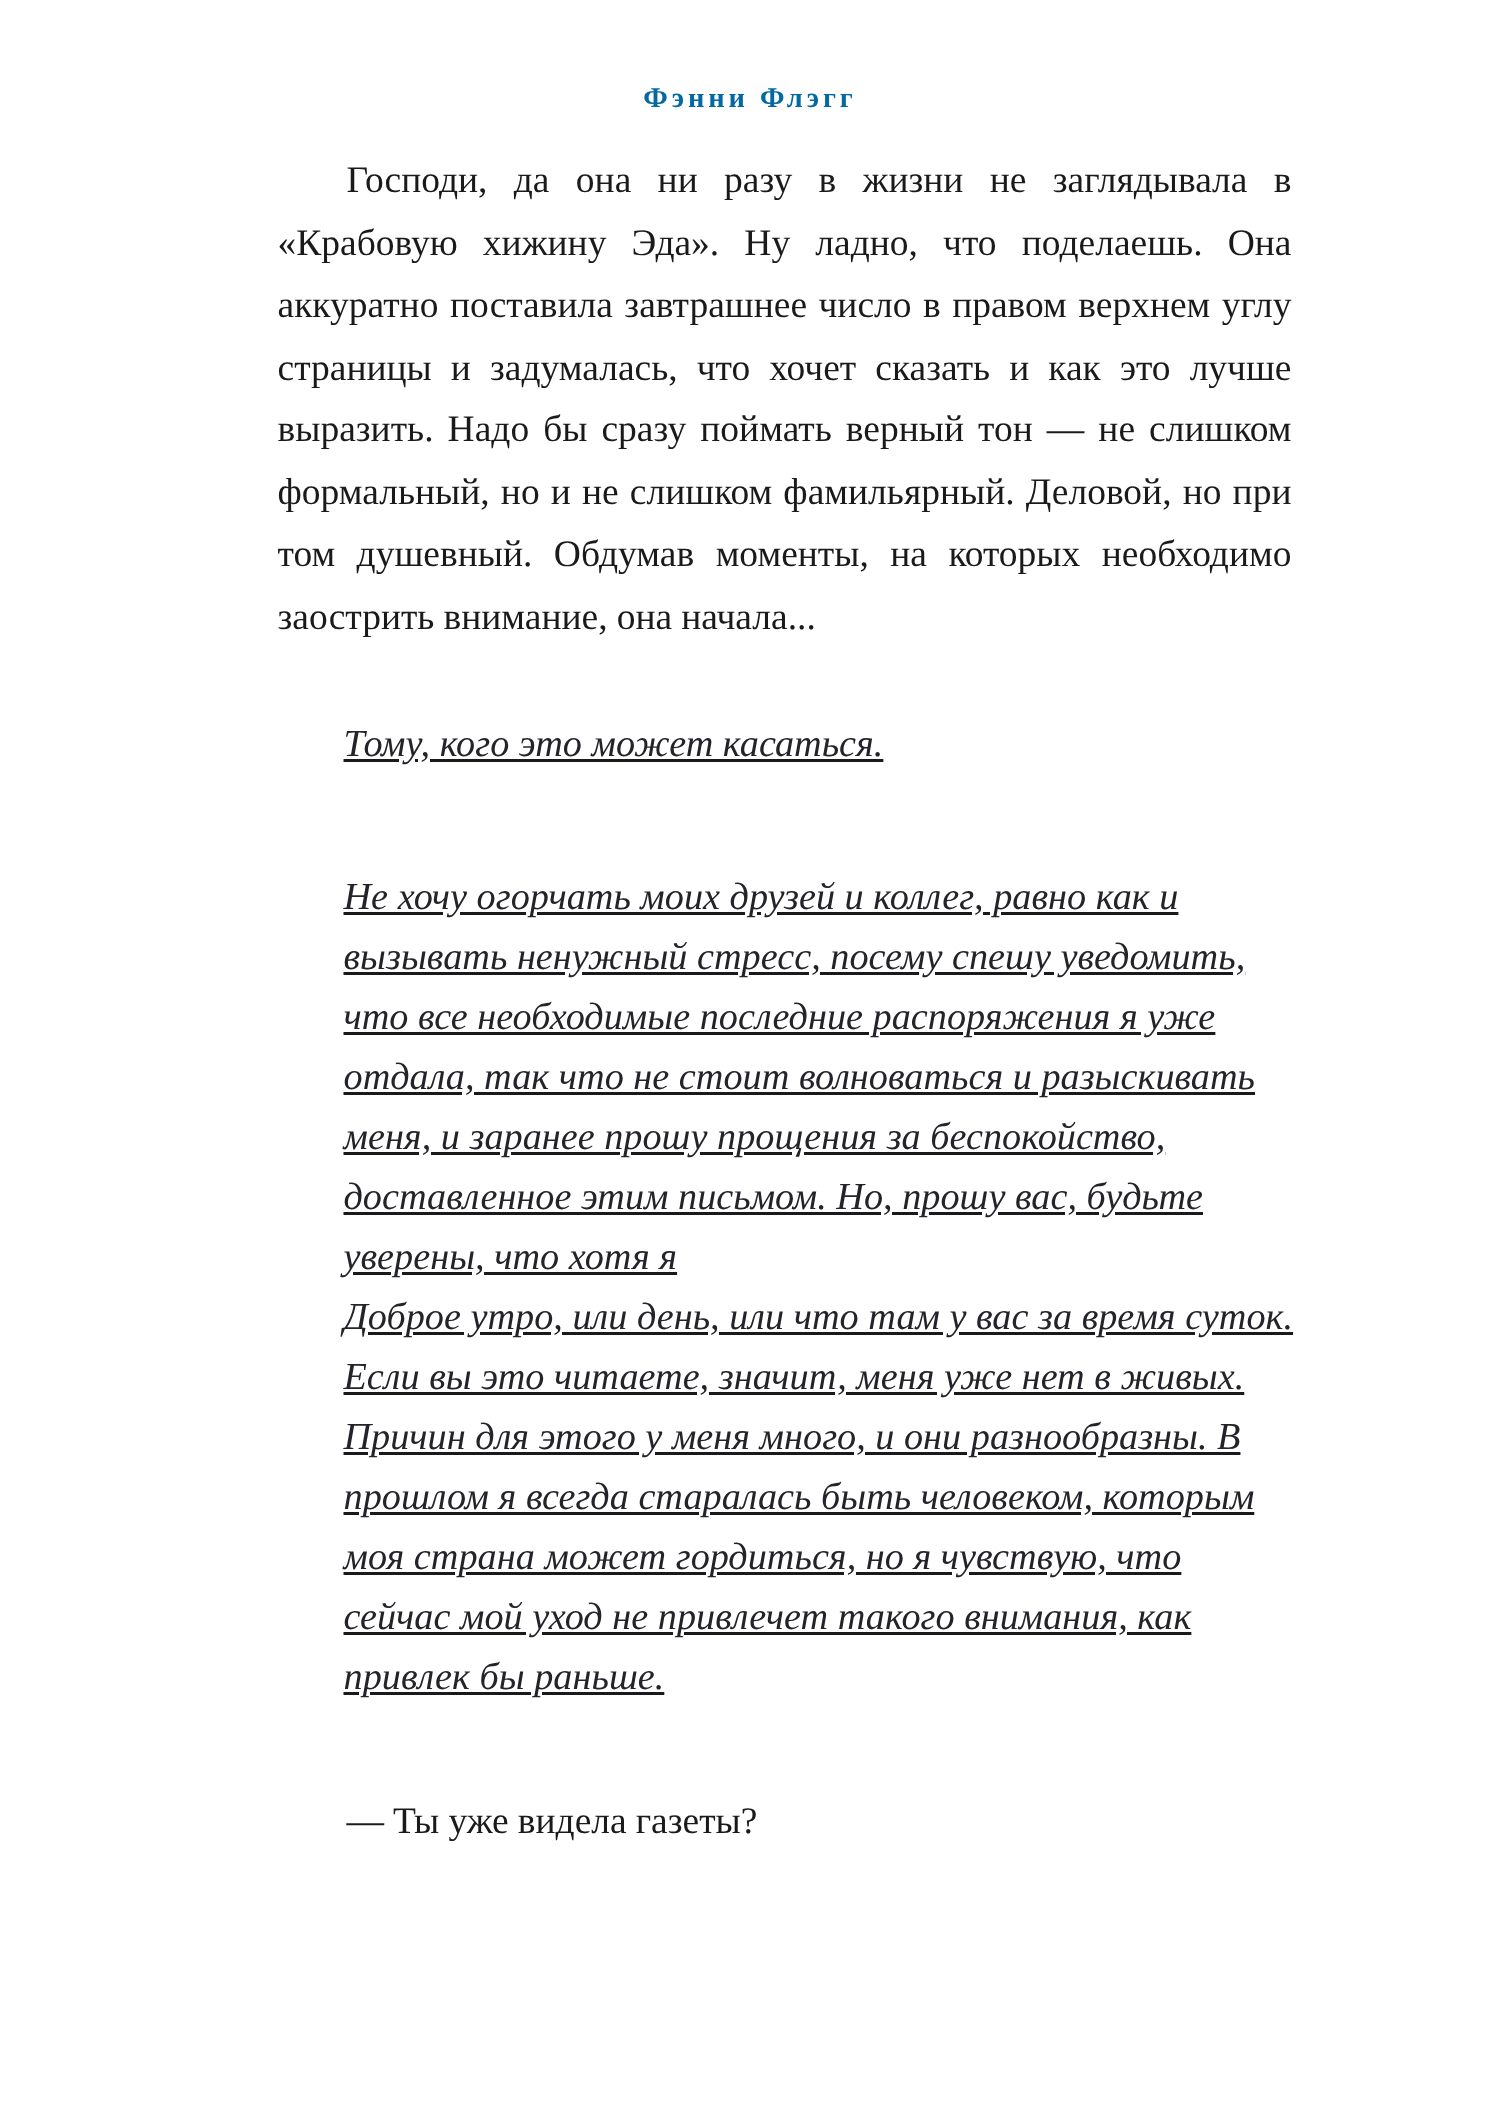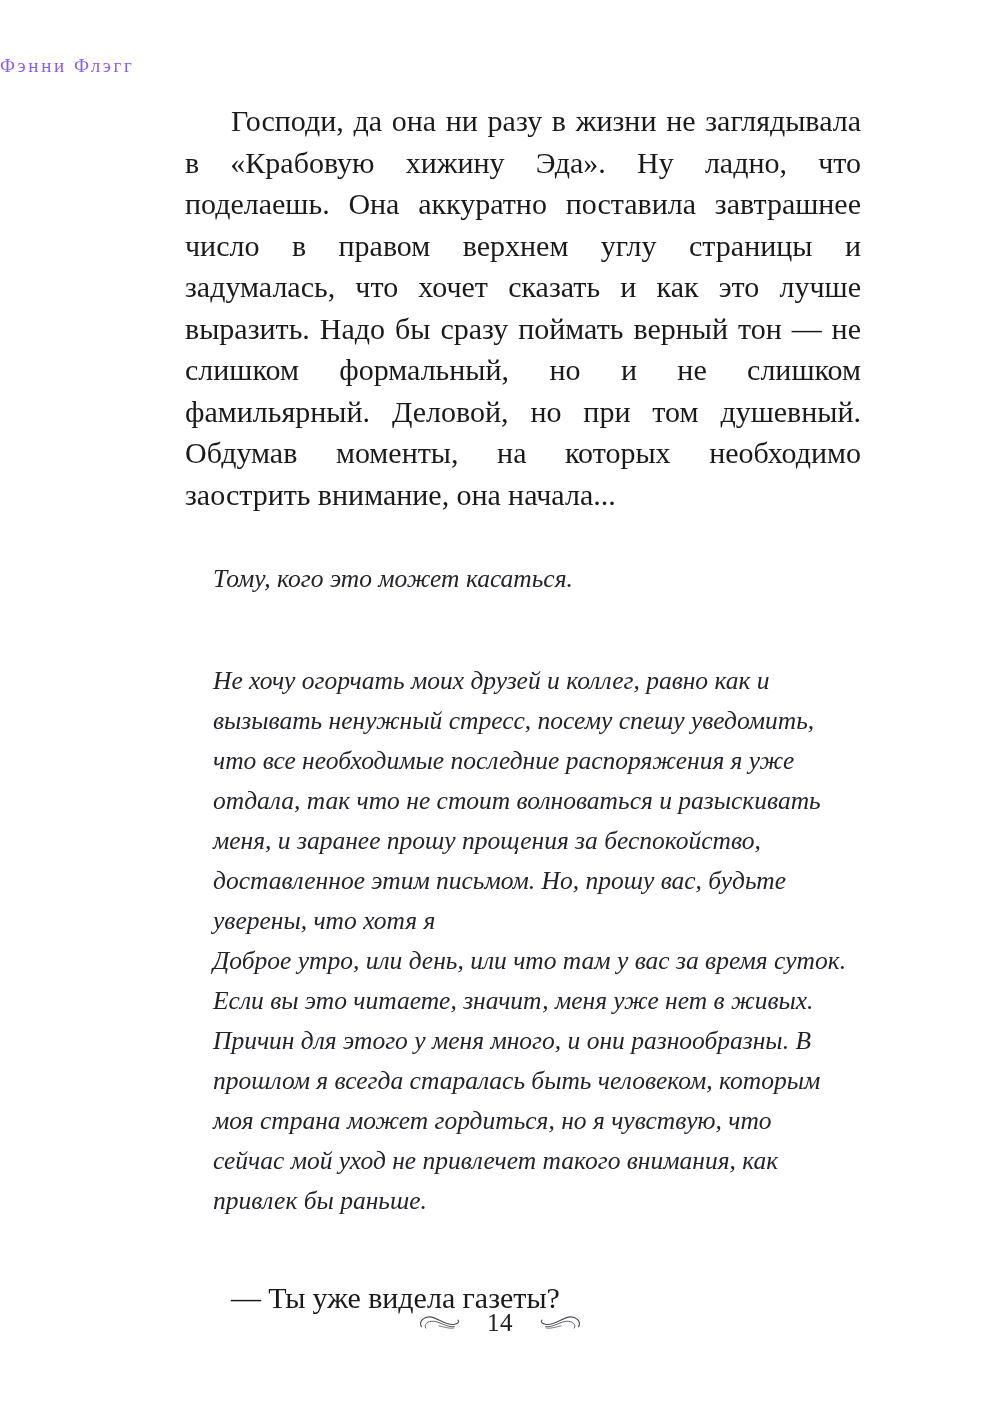--- a/index.html
+++ b/index.html
@@ -18,53 +18,54 @@
     font-family: "Liberation Serif", "DejaVu Serif", serif;
     color: #1a1a1a;
   }
 
   
   .running-header {
     position: absolute;
     left: 0;
     right: 0;
     top: 55px;
-    text-align: left;
+    text-align: center;
     font-size: 19px;
     letter-spacing: 2.6px;
-    color: #8b5cf6;
-    font-weight: 400;
+    color: #0369a1;
+    font-weight: 700;
   }
 
   
   .text-column {
     position: absolute;
     left: 185px;
     top: 100px;
     width: 676px;
   }
 
   p.body-par {
     margin: 0;
-    font-size: 30px;
+    font-size: 25px;
     line-height: 41.5px;
     text-align: justify;
     text-indent: 46px;
     color: #1a1a1a;
     hyphens: manual;
     word-spacing: -0.2px;
   }
   p.body-par.no-indent {
     text-indent: 0;
   }
 
   
   .letter-block {
-    margin-left: 28px;
+    margin-left: 44px;
     width: 636px;
+    text-decoration: underline;
   }
   p.letter-par {
     margin: 0;
     font-style: italic;
     font-size: 25.5px;
     line-height: 40px;
     text-align: left;
     color: #23232a;
     text-indent: 0;
   }
@@ -120,29 +121,14 @@
       <p class="letter-par">Доброе утро, или день, или что там у вас за время суток. Если вы это читаете, значит, меня уже нет в живых. Причин для этого у меня много, и они разнообразны. В прошлом я всегда старалась быть человеком, которым моя страна может гордиться, но я чувствую, что сейчас мой уход не привлечет такого внимания, как привлек бы раньше.</p>
     </div>
 
     <div class="gap-letter-to-body"></div>
 
 
     <p class="body-par">— Ты уже видела газеты?</p>
 
   </div>
 
-  <div class="folio">
-    <svg class="ornament" viewBox="0 0 60 30" fill="none">
-      <path d="M6 20 C2 13, 10 5, 20 7 C30 9, 38 18, 50 17 C56 16.5, 58 13, 56 11" stroke="currentColor" stroke-width="1.5" stroke-linecap="round" fill="none"></path>
-      <path d="M12 22 C8 17, 16 11, 25 13 C34 15, 41 21, 51 20" stroke="currentColor" stroke-width="1.2" stroke-linecap="round" fill="none"></path>
-      <path d="M30 19 C36 20, 43 23, 50 22" stroke="currentColor" stroke-width="1" stroke-linecap="round" fill="none"></path>
-    </svg>
-
-    <span class="folio-num">14</span>
-
-    <svg class="ornament flip" viewBox="0 0 60 30" fill="none">
-      <path d="M6 20 C2 13, 10 5, 20 7 C30 9, 38 18, 50 17 C56 16.5, 58 13, 56 11" stroke="currentColor" stroke-width="1.5" stroke-linecap="round" fill="none"></path>
-      <path d="M12 22 C8 17, 16 11, 25 13 C34 15, 41 21, 51 20" stroke="currentColor" stroke-width="1.2" stroke-linecap="round" fill="none"></path>
-      <path d="M30 19 C36 20, 43 23, 50 22" stroke="currentColor" stroke-width="1" stroke-linecap="round" fill="none"></path>
-    </svg>
-  </div>
 
 </div>
 
 </body></html>

